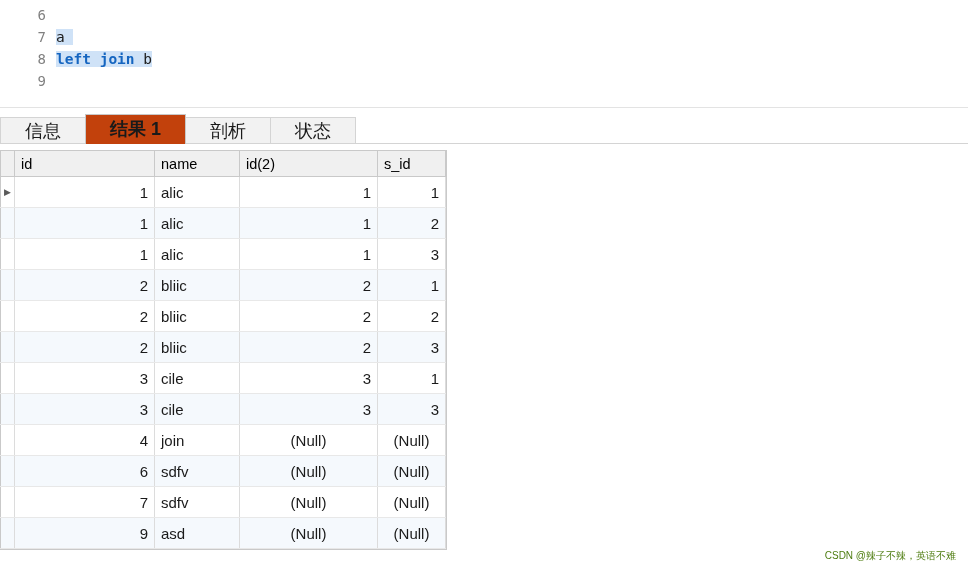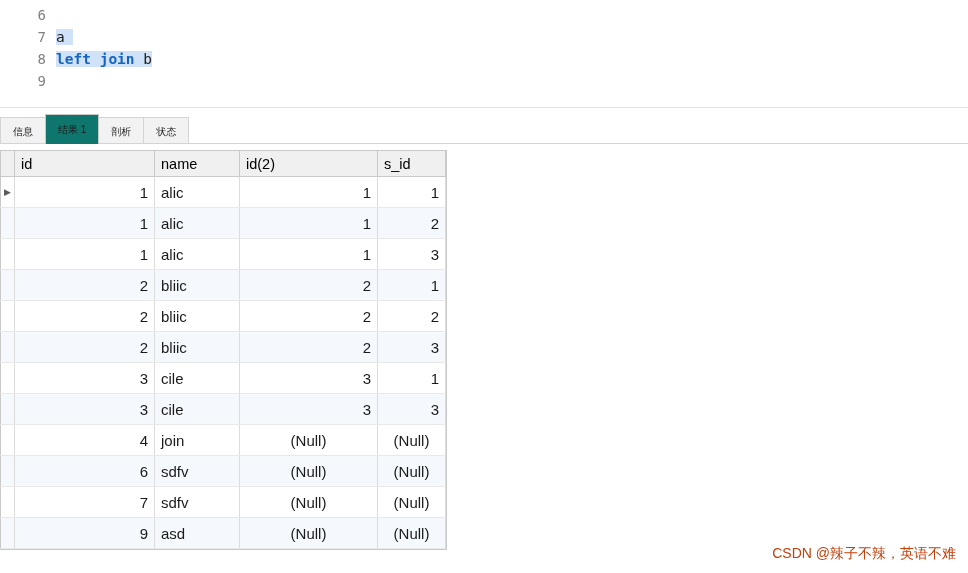--- a/index.html
+++ b/index.html
@@ -70,36 +70,36 @@
     left: 0; top: 112px;
     width: 968px;
     height: 32px;
     display: flex;
     align-items: flex-end;
     background: #ffffff;
   }
   .tab {
     height: 27px;
     line-height: 27px;
-    padding: 0 12px;
-    font-size: 10px;
+    padding: 0 24px;
+    font-size: 18px;
     color: #1a1a1a;
     background: #f2f2f2;
     border: 1px solid #d4d4d4;
     border-bottom: none;
     margin-right: -1px;
     box-sizing: border-box;
     white-space: nowrap;
   }
   .tab.active {
-    background: #0f766e;
+    background: #c2410c;
     height: 30px;
     line-height: 29px;
     border-color: #c8c8c8;
-    font-weight: 400;
+    font-weight: 700;
     position: relative;
     z-index: 2;
     margin-top: 24px;
   }
   .tabbar-underline {
     position: absolute;
     left: 0; top: 143px;
     width: 968px; height: 1px;
     background: #d4d4d4;
   }
@@ -169,22 +169,22 @@
   col.c-id   { width: 140px; }
   col.c-name { width: 85px; }
   col.c-id1  { width: 138px; }
   col.c-sid  { width: 68px; }
 
   
   .watermark {
     position: absolute;
     right: 12px;
     bottom: 10px;
-    font-size: 14px;
-    color: #c2410c;
+    font-size: 10px;
+    color: #4d7c0f;
     font-family: "Liberation Sans", sans-serif;
     white-space: nowrap;
   }
 </style>
 </head>
 <body>
 
 <div class="editor">
   <div class="editor-top-fade"></div>
   <div style="height:4px"></div>

